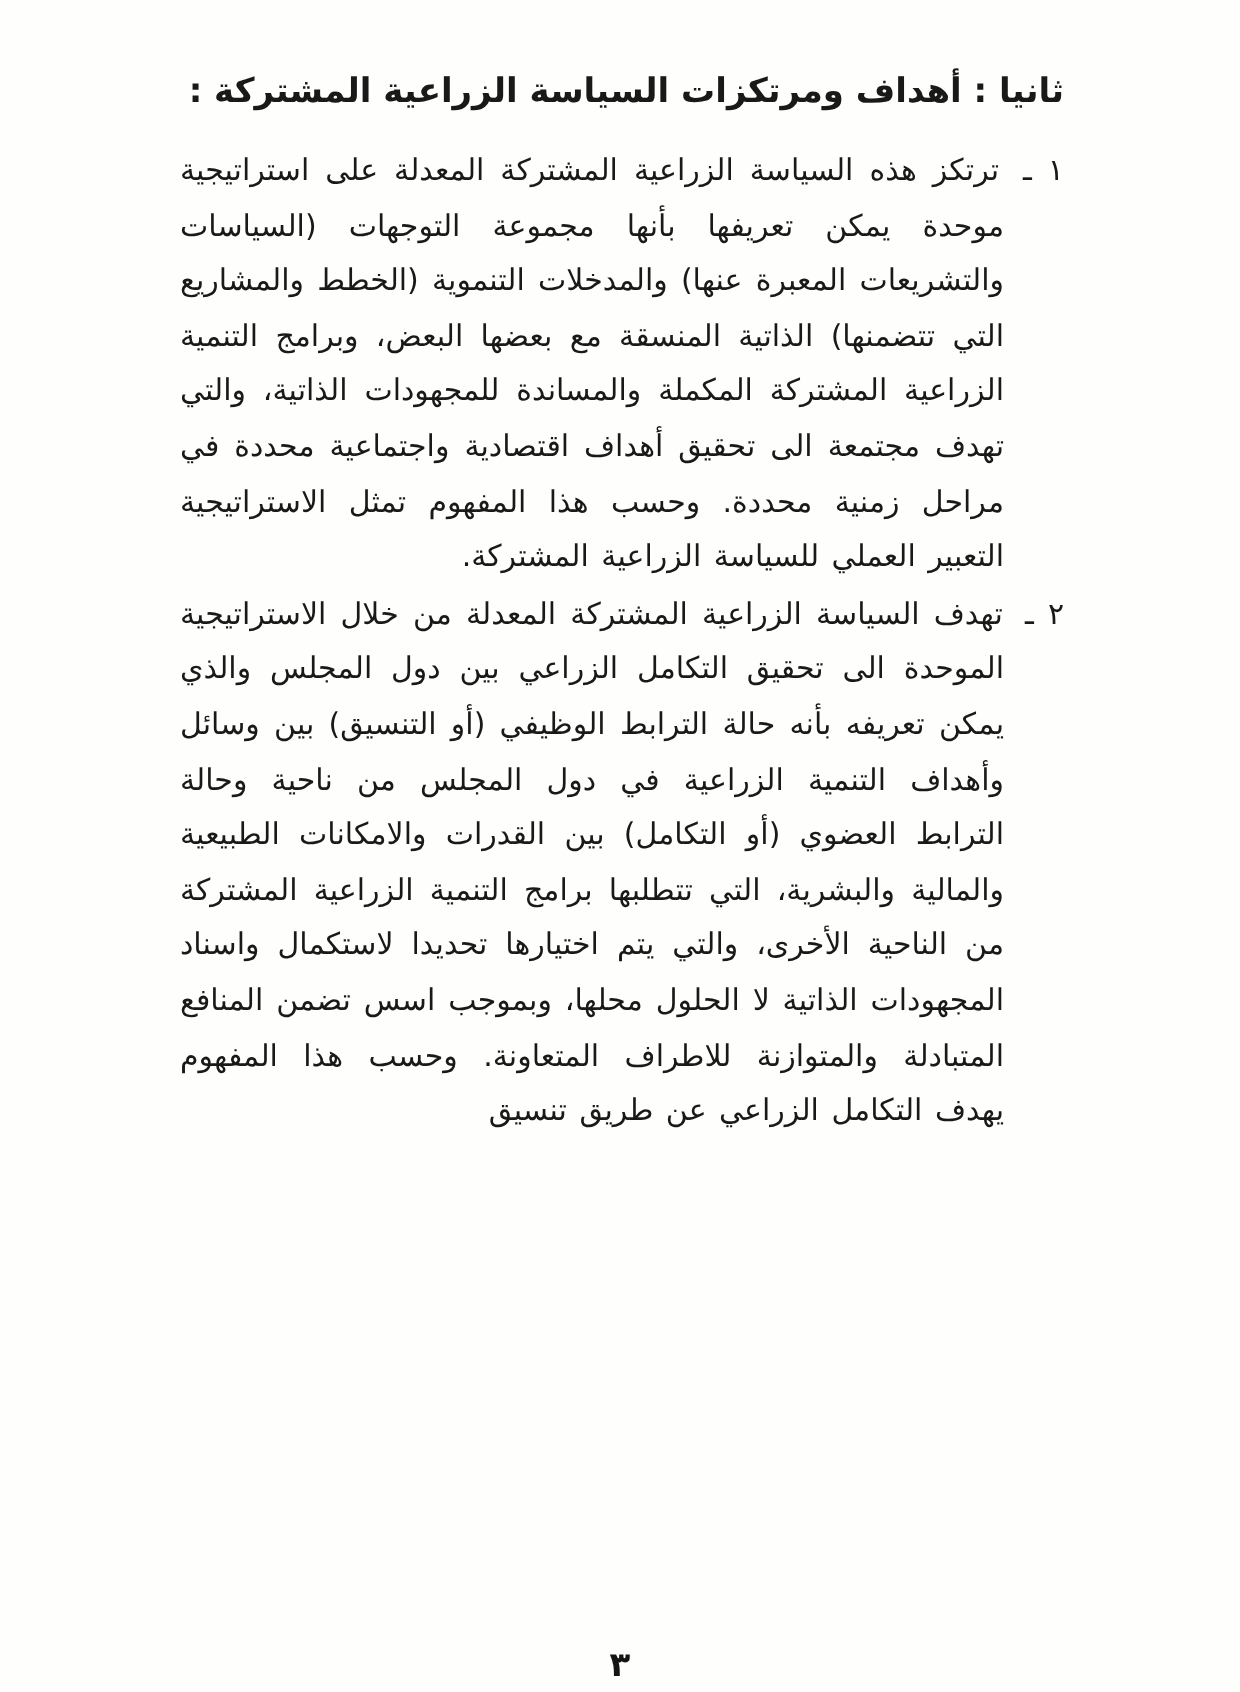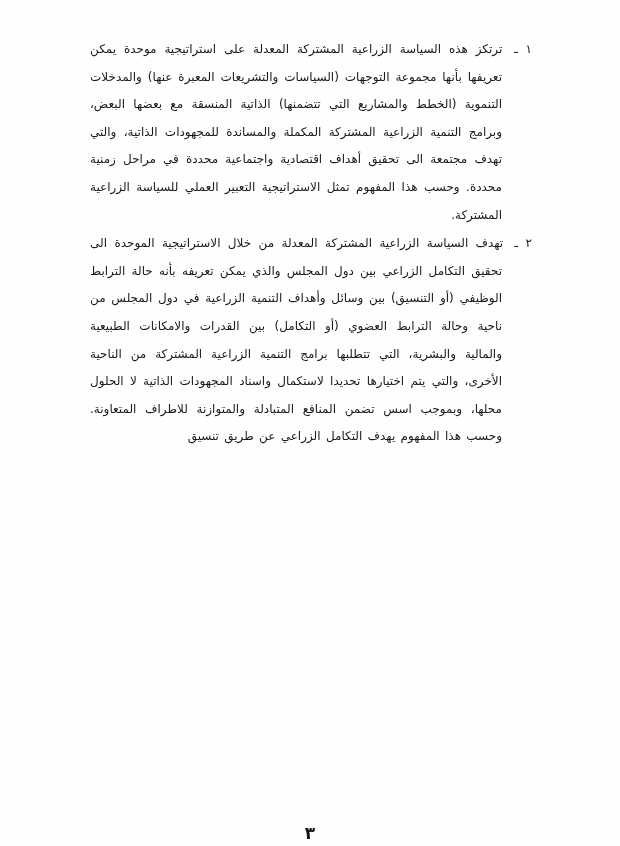--- a/index.html
+++ b/index.html
@@ -31,21 +31,21 @@
     .heading {
       font-size: 17px;
       font-weight: bold;
       text-align: right;
       letter-spacing: 0.2px;
       margin-bottom: 16px;
       white-space: nowrap;
     }
 
     .para {
-      font-size: 12px;
+      font-size: 15px;
       line-height: 27.6px;
       text-align: justify;
       
       padding-right: 30px;
       text-indent: -30px;
       word-spacing: 1.5px;
       margin-bottom: 1px;
     }
 
     .para-num {
@@ -63,20 +63,21 @@
       font-weight: bold;
       color: #141414;
     }
   </style>
 </head>
 <body>
 
 <div class="page">
   <div class="content">
 
+    <div class="heading">ثانيا : أهداف ومرتكزات السياسة الزراعية المشتركة :</div>
 
     <p class="para"><span class="para-num">١ ـ</span> <span class="para-text">ترتكز هذه السياسة الزراعية المشتركة المعدلة على استراتيجية موحدة يمكن تعريفها بأنها مجموعة التوجهات (السياسات والتشريعات المعبرة عنها) والمدخلات التنموية (الخطط والمشاريع التي تتضمنها) الذاتية المنسقة مع بعضها البعض، وبرامج التنمية الزراعية المشتركة المكملة والمساندة للمجهودات الذاتية، والتي تهدف مجتمعة الى تحقيق أهداف اقتصادية واجتماعية محددة في مراحل زمنية محددة. وحسب هذا المفهوم تمثل الاستراتيجية التعبير العملي للسياسة الزراعية المشتركة.</span></p>
 
     <p class="para"><span class="para-num">٢ ـ</span> <span class="para-text">تهدف السياسة الزراعية المشتركة المعدلة من خلال الاستراتيجية الموحدة الى تحقيق التكامل الزراعي بين دول المجلس والذي يمكن تعريفه بأنه حالة الترابط الوظيفي (أو التنسيق) بين وسائل وأهداف التنمية الزراعية في دول المجلس من ناحية وحالة الترابط العضوي (أو التكامل) بين القدرات والامكانات الطبيعية والمالية والبشرية، التي تتطلبها برامج التنمية الزراعية المشتركة من الناحية الأخرى، والتي يتم اختيارها تحديدا لاستكمال واسناد المجهودات الذاتية لا الحلول محلها، وبموجب اسس تضمن المنافع المتبادلة والمتوازنة للاطراف المتعاونة. وحسب هذا المفهوم يهدف التكامل الزراعي عن طريق تنسيق</span></p>
 
   </div>
 
   <div class="page-number">٣</div>
 </div>
 

